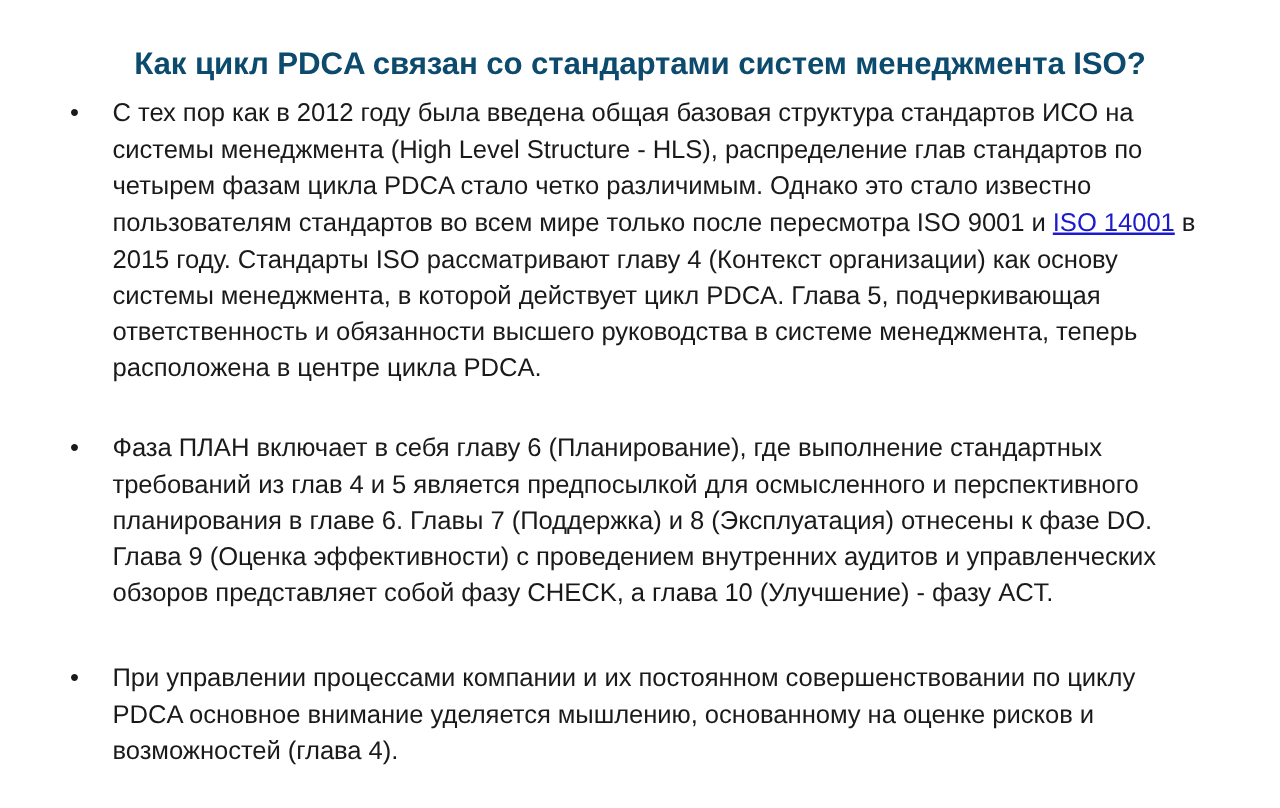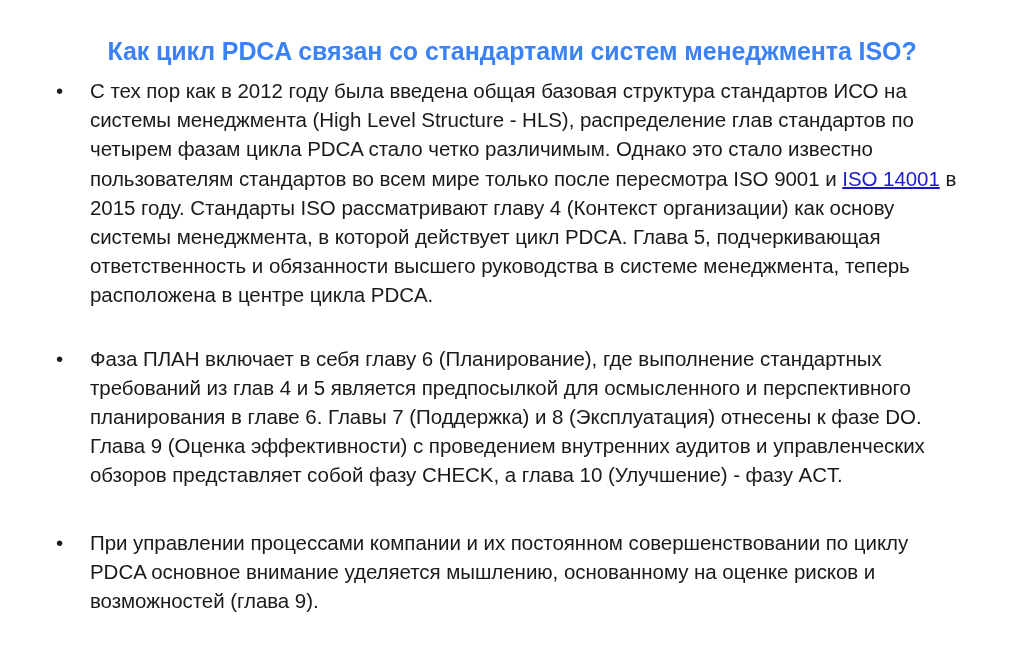--- a/index.html
+++ b/index.html
@@ -88,33 +88,33 @@
 
   
   #para-2 { margin-top: 34px; }
   #para-3 { margin-top: 38px; }
 </style>
 </head>
 <body>
 
 <div class="slide">
 
-  <h1 class="slide-title" style="color: #3b82f6; text-align: center;">Как цикл PDCA связан со стандартами систем менеджмента ISO?</h1>
+  <h1 class="slide-title" style="color: #0c4a6e; text-align: center;">Как цикл PDCA связан со стандартами систем менеджмента ISO?</h1>
 
   <div class="body-block">
 
     <div class="bullet-item" id="para-1" style="color: rgb(26, 26, 26);">
       <span class="bullet-mark" style="color: rgb(26, 26, 26);">•</span>
       <span class="bullet-text">С тех пор как в 2012 году была введена общая базовая структура стандартов ИСО на системы менеджмента (High Level Structure - HLS), распределение глав стандартов по четырем фазам цикла PDCA стало четко различимым. Однако это стало известно пользователям стандартов во всем мире только после пересмотра ISO 9001 и <a class="inline-link" style="color: rgb(27, 27, 205);">ISO 14001</a> в 2015 году. Стандарты ISO рассматривают главу 4 (Контекст организации) как основу системы менеджмента, в которой действует цикл PDCA. Глава 5, подчеркивающая ответственность и обязанности высшего руководства в системе менеджмента, теперь расположена в центре цикла PDCA.</span>
     </div>
 
     <div class="bullet-item" id="para-2" style="color: rgb(26, 26, 26);">
       <span class="bullet-mark" style="color: rgb(26, 26, 26);">•</span>
       <span class="bullet-text">Фаза ПЛАН включает в себя главу 6 (Планирование), где выполнение стандартных требований из глав 4 и 5 является предпосылкой для осмысленного и перспективного планирования в главе 6. Главы 7 (Поддержка) и 8 (Эксплуатация) отнесены к фазе DO. Глава 9 (Оценка эффективности) с проведением внутренних аудитов и управленческих обзоров представляет собой фазу CHECK, а глава 10 (Улучшение) - фазу ACT.</span>
     </div>
 
     <div class="bullet-item" id="para-3" style="color: rgb(26, 26, 26);">
       <span class="bullet-mark" style="color: rgb(26, 26, 26);">•</span>
-      <span class="bullet-text">При управлении процессами компании и их постоянном совершенствовании по циклу PDCA основное внимание уделяется мышлению, основанному на оценке рисков и возможностей (глава 9).</span>
+      <span class="bullet-text">При управлении процессами компании и их постоянном совершенствовании по циклу PDCA основное внимание уделяется мышлению, основанному на оценке рисков и возможностей (глава 4).</span>
     </div>
 
   </div>
 </div>
 
 </body></html>

